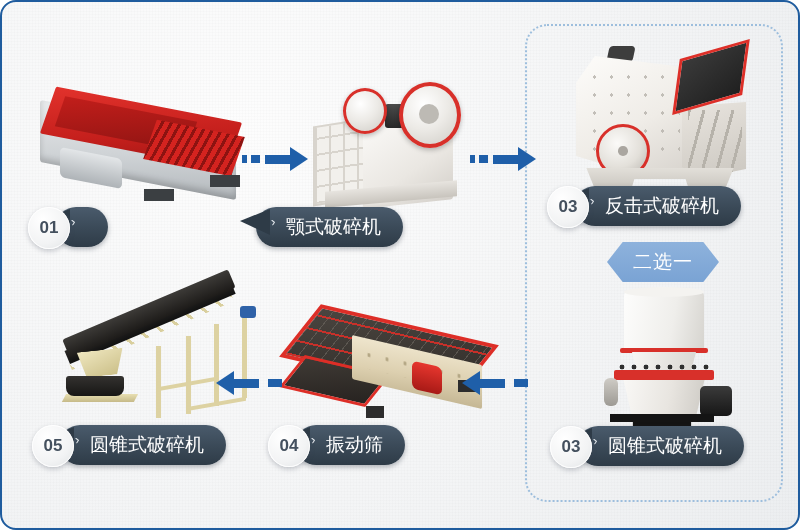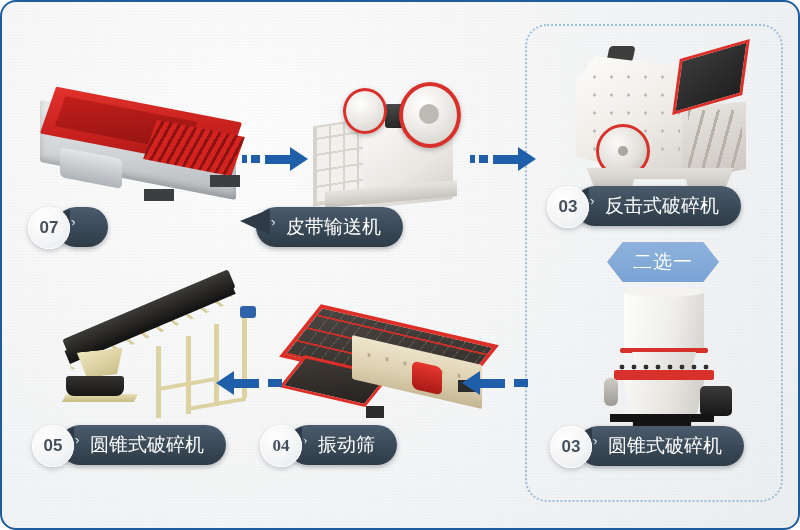--- a/index.html
+++ b/index.html
@@ -384,21 +384,21 @@
     left: 15px; top: 7px;
     font-size: 13px;
     color: #e8edf2;
     transform: rotate(-10deg);
   }
 
   .lg-01 { left: 26px; top: 205px; }
   .lg-02 { left: 268px; top: 205px; }
   .lg-03a { left: 545px; top: 184px; }
   .lg-03b { left: 548px; top: 424px; }
-  .lg-04 { left: 258px; top: 423px; font-family: Liberation Serif, serif; }
+  .lg-04 { left: 266px; top: 423px; }
   .lg-05 { left: 30px; top: 423px; }
 
   
   .arrow {
     position: absolute;
     display: flex; align-items: center;
     height: 22px;
   }
   .arrow .dot {
     width: 5px; height: 8px; background: #1f5fa9; flex: none;
@@ -537,30 +537,30 @@
   </div>
 
   <div class="arrow left ar-4">
     <span class="head"></span>
     <span class="stem"></span>
     <span class="dot d2"></span>
     <span class="dot"></span>
   </div>
 
   <div class="label-group lg-01">
-    <div class="badge">07</div>
+    <div class="badge">01</div>
     <div class="pill">
       <span class="chev">›</span>
     </div>
   </div>
 
   <div class="label-group lg-02">
     <div class="pill">
       <span class="chev">›</span>
-      <span>皮带输送机</span>
+      <span>颚式破碎机</span>
     </div>
   </div>
 
   <div class="label-group lg-03a">
     <div class="badge">03</div>
     <div class="pill">
       <span class="chev">›</span>
       <span>反击式破碎机</span>
     </div>
   </div>

